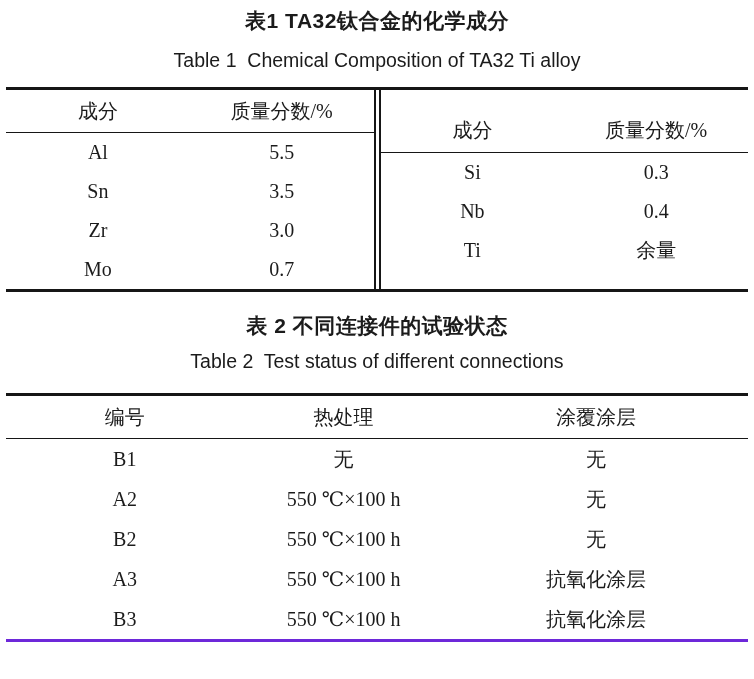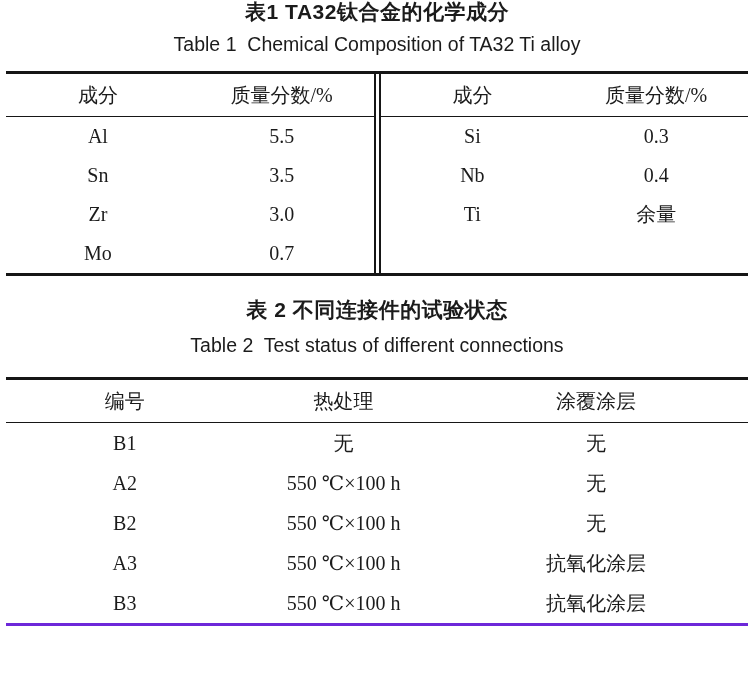--- a/index.html
+++ b/index.html
@@ -8,47 +8,48 @@
     background: #ffffff;
   }
   body {
     width: 754px;
     height: 679px;
     overflow: hidden;
     color: #1b1b1b;
     font-family: "Liberation Serif", "DejaVu Serif", serif;
   }
   .caption-zh {
+    margin-top: 9px;
     text-align: center;
     font-family: "Liberation Sans", "DejaVu Sans", sans-serif;
     font-weight: 700;
     font-size: 21px;
     line-height: 24px;
     white-space: pre-wrap;
     letter-spacing: 0.5px;
   }
   .caption-en {
-    margin-top: 9px;
+    margin-top: 16px;
     text-align: center;
     font-family: "Liberation Sans", "DejaVu Sans", sans-serif;
     font-weight: 400;
     font-size: 19.5px;
     line-height: 22px;
     white-space: pre-wrap;
   }
   .caption-en.t2 { margin-top: 12px; }
   .caption-zh.t2 { margin-top: 22px; }
 
   
   .t1-wrap {
     margin: 16px 6px 0 6px;
     border-top: 3px solid #161616;
     border-bottom: 3px solid #161616;
     display: flex;
-    align-items: flex-start;
+    align-items: center;
   }
   .t1-half { flex: 1 1 0; }
   .t1-divider {
     width: 3px;
     border-left: 2px solid #161616;
     border-right: 2px solid #161616;
     align-self: stretch;
   }
   table {
     width: 100%;

